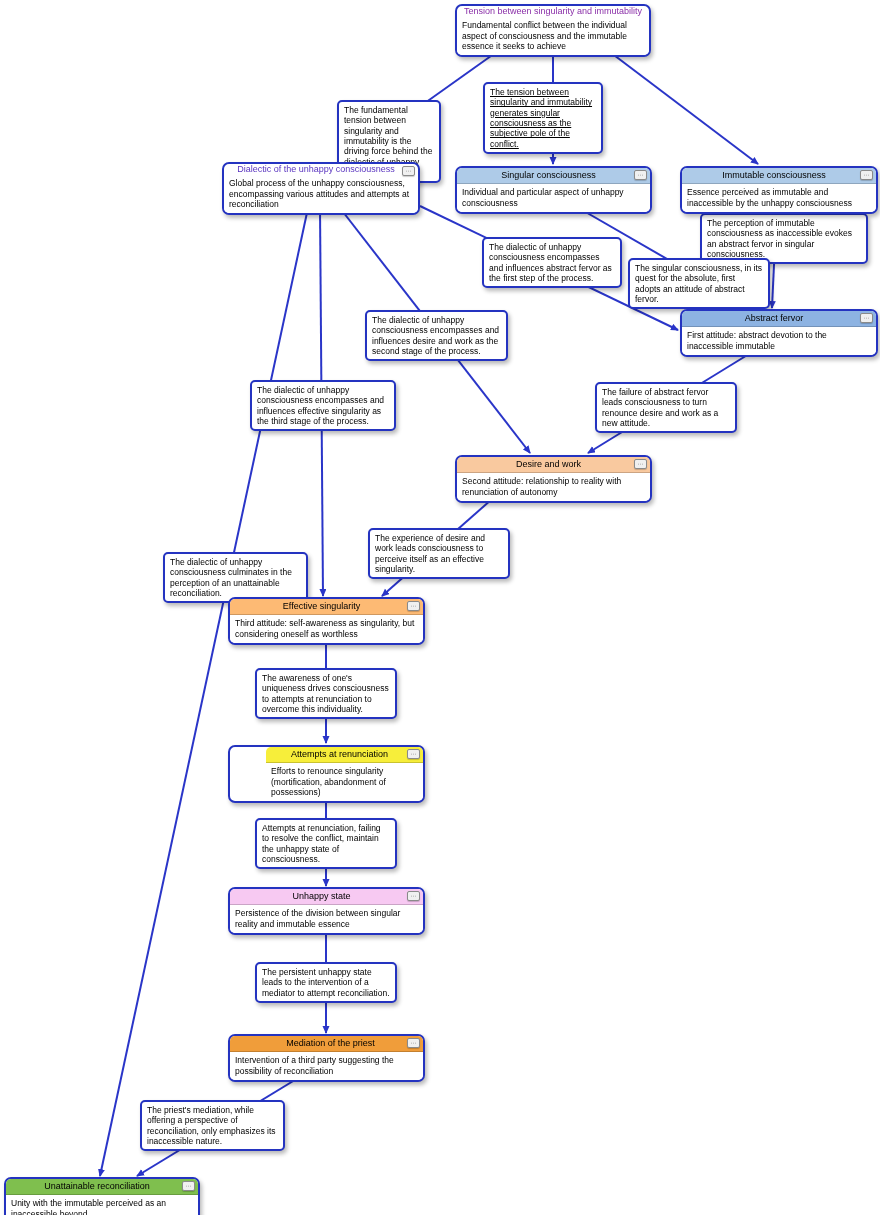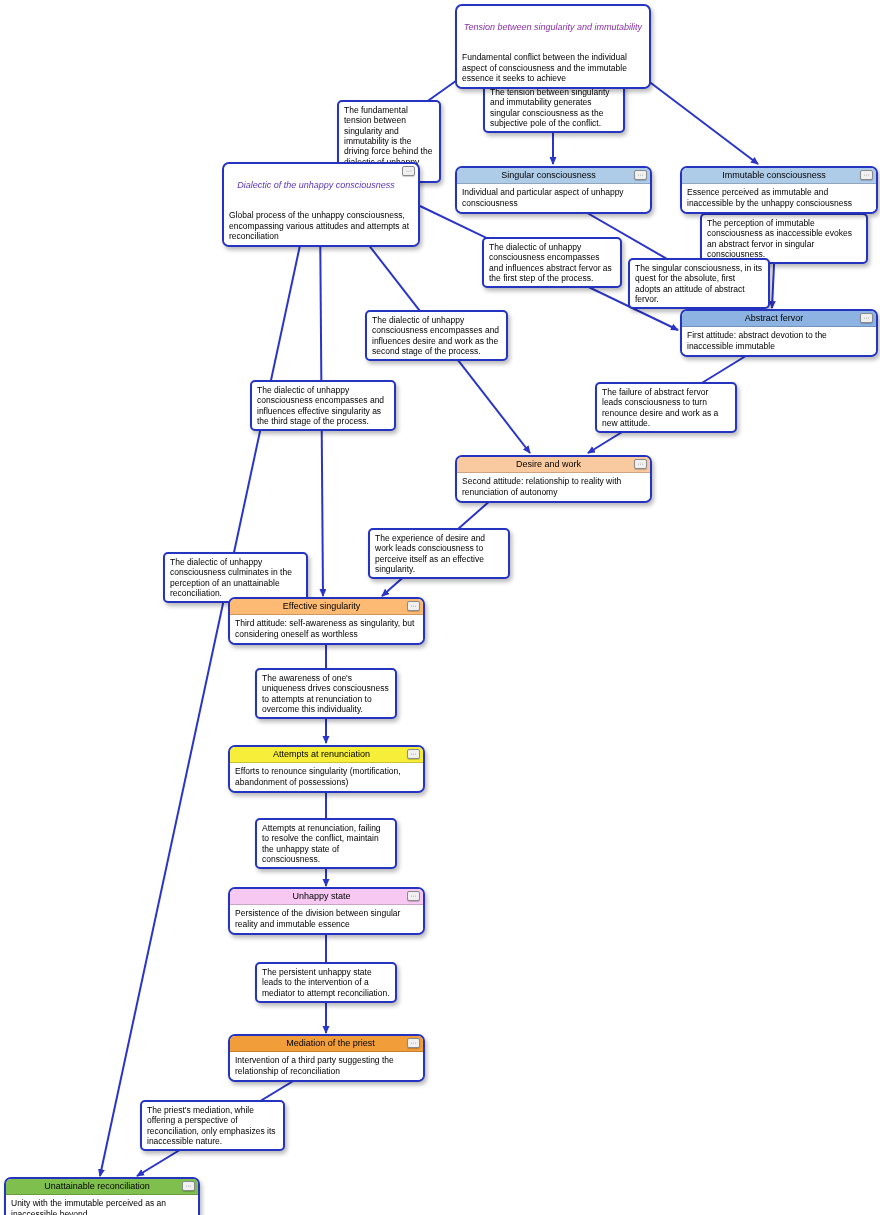--- a/index.html
+++ b/index.html
@@ -19,21 +19,21 @@
   .node {
     position:absolute; z-index:2;
     background:#ffffff; border:2px solid #2433c0; border-radius:7px;
     box-shadow:2px 3px 4px rgba(0,0,0,.28);
   }
   .node-header {
     position:relative; padding:2px 16px 2px 6px; text-align:center;
     font-size:9px; line-height:1.25; border-radius:5px 5px 0 0;
     border-bottom:1px solid rgba(0,0,0,.18);
   }
-  .node-header.plain { padding:16px 6px; border-bottom:none;font-style:italic; }
+  .node-header.plain { padding:0 6px; border-bottom:none; }
   .node-body {
     padding:3px 5px 4px 5px; font-size:8.5px; line-height:1.22;
     color:#000; background:#fff; border-radius:0 0 5px 5px;
   }
   .badge {
     position:absolute; top:2px; right:3px; width:13px; height:10px;
     border:1px solid #8a8a8a; border-radius:2px; background:#f0f0f0;
     font-size:6px; line-height:8px; text-align:center; color:#777;
     box-shadow:0 1px 1px rgba(0,0,0,.2);
   }
@@ -60,21 +60,21 @@
     <line class="edge" x1="308" y1="208" x2="100" y2="1176" marker-end="url(#arw)"></line>
     <line class="edge" x1="762" y1="346" x2="588" y2="453" marker-end="url(#arw)"></line>
     <line class="edge" x1="500" y1="492" x2="382" y2="596" marker-end="url(#arw)"></line>
     <line class="edge" x1="326" y1="635" x2="326" y2="743" marker-end="url(#arw)"></line>
     <line class="edge" x1="326" y1="782" x2="326" y2="886" marker-end="url(#arw)"></line>
     <line class="edge" x1="326" y1="925" x2="326" y2="1033" marker-end="url(#arw)"></line>
     <line class="edge" x1="308" y1="1072" x2="137" y2="1176" marker-end="url(#arw)"></line>
   </svg>
 
   <div class="elabel" style="left:337px; top:100px; width:104px;">The fundamental tension between singularity and immutability is the driving force behind the dialectic of unhappy consciousness.</div>
-  <div class="elabel" style="left:483px; top:82px; width:142px;">The tension between singularity and immutability generates singular consciousness as the subjective pole of the conflict.</div>
+  <div class="elabel" style="left:483px; top:82px; width:120px;text-decoration:underline;">The tension between singularity and immutability generates singular consciousness as the subjective pole of the conflict.</div>
   <div class="elabel" style="left:700px; top:213px; width:168px;">The perception of immutable consciousness as inaccessible evokes an abstract fervor in singular consciousness.</div>
   <div class="elabel" style="left:482px; top:237px; width:140px;">The dialectic of unhappy consciousness encompasses and influences abstract fervor as the first step of the process.</div>
   <div class="elabel" style="left:628px; top:258px; width:142px;">The singular consciousness, in its quest for the absolute, first adopts an attitude of abstract fervor.</div>
   <div class="elabel" style="left:365px; top:310px; width:143px;">The dialectic of unhappy consciousness encompasses and influences desire and work as the second stage of the process.</div>
   <div class="elabel" style="left:595px; top:382px; width:142px;">The failure of abstract fervor leads consciousness to turn renounce desire and work as a new attitude.</div>
   <div class="elabel" style="left:250px; top:380px; width:146px;">The dialectic of unhappy consciousness encompasses and influences effective singularity as the third stage of the process.</div>
   <div class="elabel" style="left:368px; top:528px; width:142px;">The experience of desire and work leads consciousness to perceive itself as an effective singularity.</div>
   <div class="elabel" style="left:163px; top:552px; width:145px;">The dialectic of unhappy consciousness culminates in the perception of an unattainable reconciliation.</div>
   <div class="elabel" style="left:255px; top:668px; width:142px;">The awareness of one's uniqueness drives consciousness to attempts at renunciation to overcome this individuality.</div>
   <div class="elabel" style="left:255px; top:818px; width:142px;">Attempts at renunciation, failing to resolve the conflict, maintain the unhappy state of consciousness.</div>
@@ -129,42 +129,42 @@
   </div>
 
   <div class="node" style="left:228px; top:597px; width:197px;">
     <div class="node-header" style="background-color: #fdba74;">
       <span style="color: rgb(0, 0, 0);">Effective singularity</span>
       <span class="badge">⋯</span>
     </div>
     <div class="node-body">Third attitude: self-awareness as singularity, but considering oneself as worthless</div>
   </div>
 
-  <div class="node" style="left:228px; top:745px; width:197px;">
+  <div class="node" style="left:228px; top:745px; width:197px;padding-left:36px;">
     <div class="node-header" style="background-color: rgb(247, 238, 58);">
       <span style="color: rgb(0, 0, 0);">Attempts at renunciation</span>
       <span class="badge">⋯</span>
     </div>
     <div class="node-body">Efforts to renounce singularity (mortification, abandonment of possessions)</div>
   </div>
 
   <div class="node" style="left:228px; top:887px; width:197px;">
     <div class="node-header" style="background-color: rgb(247, 201, 242);">
       <span style="color: rgb(0, 0, 0);">Unhappy state</span>
       <span class="badge">⋯</span>
     </div>
     <div class="node-body">Persistence of the division between singular reality and immutable essence</div>
   </div>
 
   <div class="node" style="left:228px; top:1034px; width:197px;">
     <div class="node-header" style="background-color: rgb(240, 157, 58);">
       <span style="color: rgb(0, 0, 0); margin-left: 18px;">Mediation of the priest</span>
       <span class="badge">⋯</span>
     </div>
-    <div class="node-body">Intervention of a third party suggesting the relationship of reconciliation</div>
+    <div class="node-body">Intervention of a third party suggesting the possibility of reconciliation</div>
   </div>
 
   <div class="node" style="left:4px; top:1177px; width:196px;">
     <div class="node-header" style="background-color: rgb(127, 191, 78);">
       <span style="color: rgb(0, 0, 0);">Unattainable reconciliation</span>
       <span class="badge">⋯</span>
     </div>
     <div class="node-body">Unity with the immutable perceived as an inaccessible beyond</div>
   </div>
 

